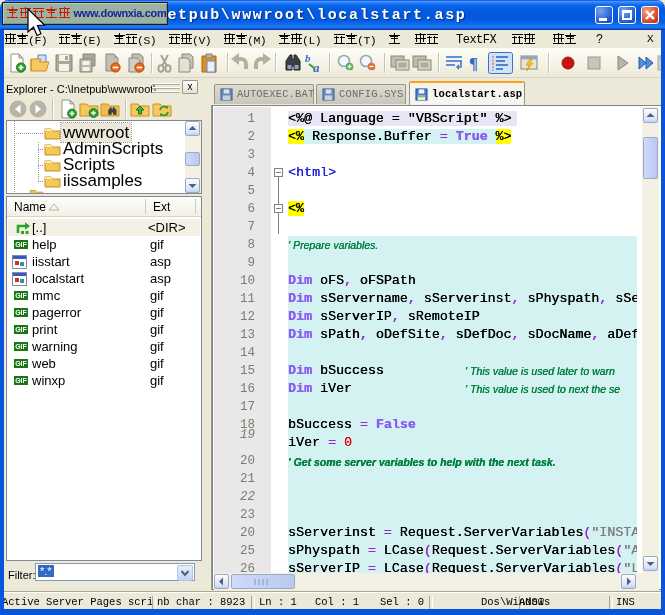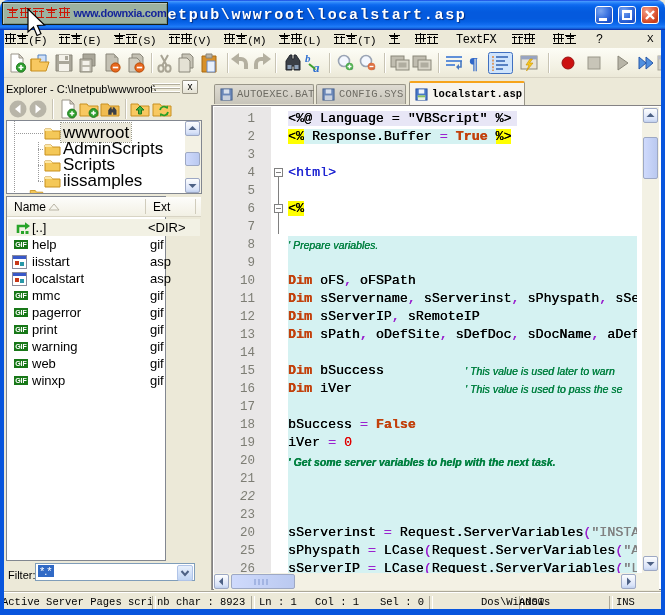--- a/index.html
+++ b/index.html
@@ -46,21 +46,21 @@
 .tbtn{position:absolute;top:5px;width:20px;height:20px;}
 .tsep{position:absolute;top:5px;width:1px;height:20px;background:#c8c4b4;box-shadow:1px 0 0 #fff;}
 
 #leftpanel{left:4px;top:78px;width:199px;height:514px;}
 #caption{left:0;top:2px;width:199px;height:17px;}
 .grip{position:absolute;height:1px;background:#fff;box-shadow:0 1px 0 #b0ac9c;}
 #pclose{left:178px;top:0px;width:16px;height:14px;background:linear-gradient(#fff,#e4e1d2);border:1px solid #9a9687;border-radius:1px;box-sizing:border-box;text-align:center;line-height:11px;font-size:10px;font-family:"Liberation Sans",sans-serif;}
 #ptool{left:0;top:19px;width:199px;height:26px;}
 .pbtn{position:absolute;top:2px;width:20px;height:20px;}
 #treebox{left:2px;top:42px;width:196px;height:74px;background:#fff;border:1px solid #828790;box-sizing:border-box;}
-#listbox{left:2px;top:118px;width:160px;height:365px;background:#fff;border:1px solid #828790;box-sizing:border-box;}
+#listbox{left:2px;top:118px;width:196px;height:365px;background:#fff;border:1px solid #828790;box-sizing:border-box;}
 #filterrow{left:0;top:484px;width:199px;height:26px;}
 
 .trow{position:absolute;height:16px;line-height:16px;white-space:nowrap;font-size:17px;}
 .dotv{position:absolute;width:1px;background-image:linear-gradient(#9a9a9a 1px,transparent 1px);background-size:1px 2px;}
 .doth{position:absolute;height:1px;background-image:linear-gradient(90deg,#9a9a9a 1px,transparent 1px);background-size:2px 1px;}
 
 .lrow{position:absolute;left:1px;width:192px;height:17px;font-size:13px;}
 .lic{position:absolute;left:6px;top:1px;width:18px;height:15px;}
 .lname{position:absolute;left:24px;top:1px;}
 .lext{position:absolute;left:142px;top:1px;}
@@ -81,21 +81,21 @@
 
 #edwrap{left:212px;top:78px;width:450px;height:514px;}
 #tabbar{left:0;top:0;width:450px;height:27px;}
 .tab{position:absolute;top:6px;height:20px;background:linear-gradient(#dedbd2,#c8c5ba);border:1px solid #989588;border-bottom:none;border-radius:2px 2px 0 0;box-sizing:border-box;color:#6e6c64;font-family:"Liberation Mono",monospace;font-size:10.5px;line-height:19px;white-space:nowrap;}
 #tab3{top:3px;height:24px;background:#f6f4ee;color:#000;font-weight:bold;border-top:2px solid #f6a41c;z-index:3;}
 #edbody{left:0;top:27px;width:450px;height:485px;background:#fff;border:1px solid #848284;box-sizing:border-box;}
 #nummargin{left:1px;top:1px;width:57px;height:467px;background:#e9e7e7;overflow:hidden;}
 .lnum{position:absolute;right:16px;width:40px;text-align:right;color:#7d7d74;font-family:"Liberation Mono",monospace;font-size:12.5px;height:18px;line-height:18px;}
 #codearea{left:75px;top:1px;width:349px;height:467px;overflow:hidden;}
 .cl{position:absolute;left:0;height:18px;line-height:18px;font-family:"Liberation Mono",monospace;font-size:13.3px;letter-spacing:0;white-space:pre;color:#000;text-shadow:0.35px 0 0 currentColor;}
-.kw{color:#c2410c;font-weight:bold;}
+.kw{color:#8b5cf6;font-weight:bold;}
 .op{color:#9a22cf;}
 .str{color:#808080;}
 .num{color:#e00000;}
 .cmt{color:#008040;font-style:italic;font-family:"Liberation Sans",sans-serif;font-size:10.5px;}
 .tag{color:#2026d2;}
 .ybg{background:#ffff00;}
 .cybg{background:#d5f2f2;}
 .fico{position:absolute;left:5px;top:3px;}
 #tab3 .fico{top:5px;}
 .tlab{position:absolute;left:22px;top:0px;letter-spacing:0.15px;}
@@ -482,21 +482,21 @@
           <div class="lnum" style="top:147px;">9</div>
           <div class="lnum" style="top:165px;">10</div>
           <div class="lnum" style="top:183px;">11</div>
           <div class="lnum" style="top:201px;">12</div>
           <div class="lnum" style="top:219px;">13</div>
           <div class="lnum" style="top:237px;">14</div>
           <div class="lnum" style="top:255px;">15</div>
           <div class="lnum" style="top:273px;">16</div>
           <div class="lnum" style="top:291px;">17</div>
           <div class="lnum" style="top:309px;">18</div>
-          <div class="lnum" style="top:327px;">19</div>
+          <div class="lnum" style="top:319px;font-style:italic;">19</div>
           <div class="lnum" style="top:345px;">20</div>
           <div class="lnum" style="top:363px;">21</div>
           <div class="lnum" style="top:381px;font-style:italic;">22</div>
           <div class="lnum" style="top:399px;">23</div>
           <div class="lnum" style="top:417px;">20</div>
           <div class="lnum" style="top:435px;">25</div>
           <div class="lnum" style="top:453px;">26</div>
         </div>
       <div class="abs" id="foldmargin">
         <div class="fbox" style="top:61px;"></div>
@@ -511,21 +511,21 @@
         <div class="cl" style="top:57px;"><span class="tag">&lt;html&gt;</span></div>
         <div class="cl" style="top:93px;"><span class="ybg">&lt;%</span></div>
         <div class="cl" style="top:129px;"><span class="cmt">' Prepare variables.</span></div>
         <div class="cl" style="top:165px;"><span class="kw">Dim</span> oFS<span class="op">,</span> oFSPath</div>
         <div class="cl" style="top:183px;"><span class="kw">Dim</span> sServername<span class="op">,</span> sServerinst<span class="op">,</span> sPhyspath<span class="op">,</span> sServerIP</div>
         <div class="cl" style="top:201px;"><span class="kw">Dim</span> sServerIP<span class="op">,</span> sRemoteIP</div>
         <div class="cl" style="top:219px;"><span class="kw">Dim</span> sPath<span class="op">,</span> oDefSite<span class="op">,</span> sDefDoc<span class="op">,</span> sDocName<span class="op">,</span> aDefDocList</div>
         <div class="cl" style="top:255px;"><span class="kw">Dim</span> bSuccess</div>
         <div class="cl" style="top:255px;left:177px;"><span class="cmt">' This value is used later to warn</span></div>
         <div class="cl" style="top:273px;"><span class="kw">Dim</span> iVer</div>
-        <div class="cl" style="top:273px;left:177px;"><span class="cmt">' This value is used to pass the se</span></div>
+        <div class="cl" style="top:273px;left:177px;"><span class="cmt">' This value is used to next the se</span></div>
         <div class="cl" style="top:309px;">bSuccess <span class="op">=</span> <span class="kw">False</span></div>
         <div class="cl" style="top:327px;">iVer <span class="op">=</span> <span class="num">0</span></div>
         <div class="cl" style="top:346px;font-weight:bold;"><span class="cmt">' Get some server variables to help with the next task.</span></div>
         <div class="cl" style="top:417px;">sServerinst <span class="op">=</span> Request.ServerVariables<span class="op">(</span><span class="str">"INSTANCE_META_PATH"</span></div>
         <div class="cl" style="top:435px;">sPhyspath <span class="op">=</span> LCase<span class="op">(</span>Request.ServerVariables<span class="op">(</span><span class="str">"APPL_PHYSICAL_PATH"</span></div>
         <div class="cl" style="top:453px;">sServerIP <span class="op">=</span> LCase<span class="op">(</span>Request.ServerVariables<span class="op">(</span><span class="str">"LOCAL_ADDR"</span></div>
       </div>
       <div class="sb" style="left:429px;top:1px;width:17px;height:466px;"></div>
       <div class="sbtn" style="left:430px;top:2px;"><svg width="13" height="13">
             <path d="M6.5 4L2.5 8h8z" fill="#4d6185"></path>

